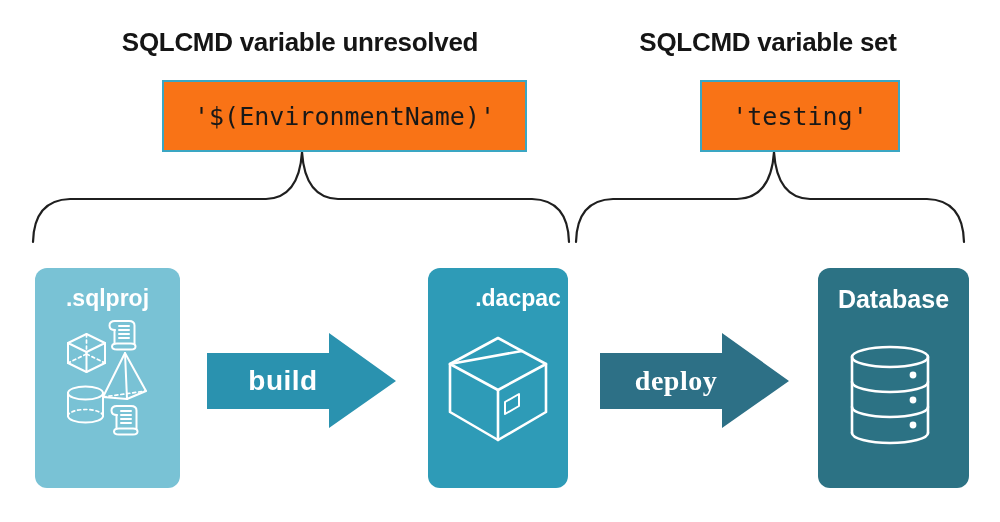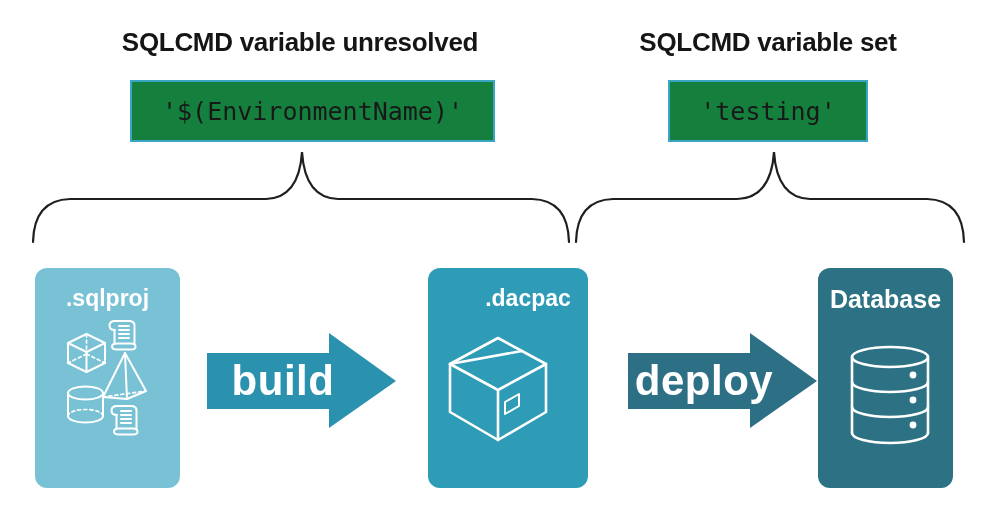--- a/index.html
+++ b/index.html
@@ -7,61 +7,62 @@
     position:relative;width:1000px;height:522px;background:#ffffff;
     font-family:"Liberation Sans",sans-serif;overflow:hidden;
   }
   .heading{
     position:absolute;top:27px;font-size:26px;font-weight:700;
     color:var(--heading-text);text-align:center;letter-spacing:-0.3px;
   }
   .heading.left{left:90px;width:420px;}
   .heading.right{left:568px;width:400px;}
   .codebox{
-    position:absolute;top:80px;height:62px;border:2px solid var(--code-border);
-    background:#15803d;display:flex;align-items:center;justify-content:center;
+    position:absolute;top:80px;height:72px;border:2px solid var(--code-border);
+    background:#f97316;display:flex;align-items:center;justify-content:center;
     box-sizing:border-box;
+    margin-left:32px;
   }
   .codebox.left{left:130px;width:365px;}
   .codebox.right{left:668px;width:200px;align-items:center;}
   .code{
     font-family:"DejaVu Sans Mono",monospace;font-size:25px;color:var(--code-text);
     white-space:pre;
   }
   svg.braces{position:absolute;left:0;top:0;}
   .brace-path{fill:none;stroke:var(--brace);stroke-width:2.2;stroke-linecap:round;}
   .node{
     position:absolute;top:268px;height:220px;border-radius:12px;box-sizing:border-box;
   }
   .node.sqlproj{left:35px;width:145px;background:var(--sqlproj-bg);}
-  .node.dacpac{left:428px;width:160px;background:var(--dacpac-bg);padding-left:40px;}
-  .node.database{left:818px;width:135px;background:var(--database-bg);}
+  .node.dacpac{left:428px;width:140px;background:var(--dacpac-bg);padding-left:40px;}
+  .node.database{left:818px;width:151px;background:var(--database-bg);}
   .node-label{
     margin-top:17px;text-align:center;color:#ffffff;font-weight:700;
     font-size:23px;letter-spacing:0px;
   }
   .node.database .node-label{font-size:25px;}
   .node svg{position:absolute;}
   .sqlproj-icons{left:22px;top:50px;}
   .package-svg{left:15px;top:66px;}
   .database-svg{left:27px;top:77px;}
   .ico{fill:none;stroke:#ffffff;stroke-width:2;stroke-linecap:round;stroke-linejoin:round;}
   .ico.hidden-edge{stroke-dasharray:3 3;stroke-width:1.7;}
   .ico.thick{stroke-width:2.6;}
   .ico-dot{fill:#ffffff;stroke:none;}
   .arrow{position:absolute;top:333px;width:190px;height:96px;}
   .arrow.build{left:207px;}
-  .arrow.deploy{left:628px;}
+  .arrow.deploy{left:600px;font-family:Liberation Serif, serif;}
   .arrow svg{position:absolute;left:0;top:0;}
   .arrow.build polygon{fill:var(--build-arrow);}
   .arrow.deploy polygon{fill:var(--deploy-arrow);}
   .arrow-label{
     position:absolute;left:0;top:0;width:152px;height:96px;
     display:flex;align-items:center;justify-content:center;
-    color:#ffffff;font-weight:700;font-size:42px;letter-spacing:0.5px;
+    color:#ffffff;font-weight:700;font-size:28px;letter-spacing:0.5px;
   }
 </style>
 </head>
 <body>
 
 <div class="canvas">
 
   <div class="heading right">SQLCMD variable set</div>
   <div class="heading left">SQLCMD variable unresolved</div>
 

